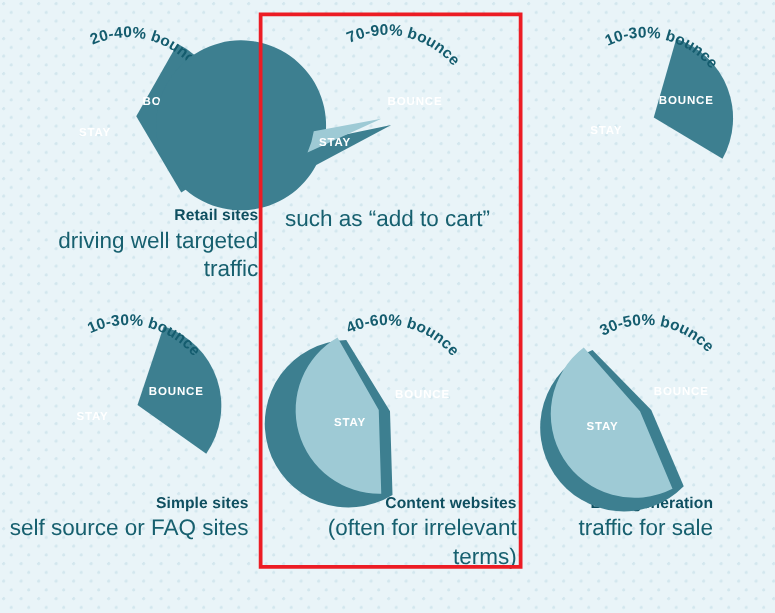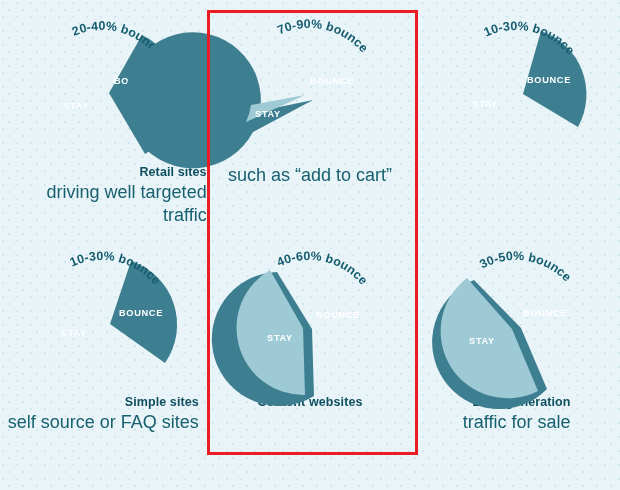--- a/index.html
+++ b/index.html
@@ -207,20 +207,21 @@
           <path d="M 88 92 L 55 34 A 67 67 0 0 0 90 159 Z" fill="#9ecad5"></path>
           <text class="slice-label" x="65" y="105" text-anchor="middle">STAY</text>
           <text class="slice-label" x="123" y="82" text-anchor="middle">BOUNCE</text>
           <text class="arc-label">
             <textPath href="#arcpath5" startOffset="57%" text-anchor="middle">40-60% bounce</textPath>
           </text>
         </svg>
       </div>
       <div class="caption">
         <span class="title">Content websites</span>
+        <span class="sub">(often for irrelevant terms)</span>
       </div>
     </div>
 
     <div class="cell">
       <div class="chart-wrap">
         <svg viewBox="0 0 190 160">
           <defs>
             <path id="arcpath6" d="M 26 92 A 68 68 0 0 1 162 92" fill="none"></path>
           </defs>
           <path d="M 99 92 L 125 153 A 67 67 0 1 1 52 44 Z" fill="#3d7f90"></path>

